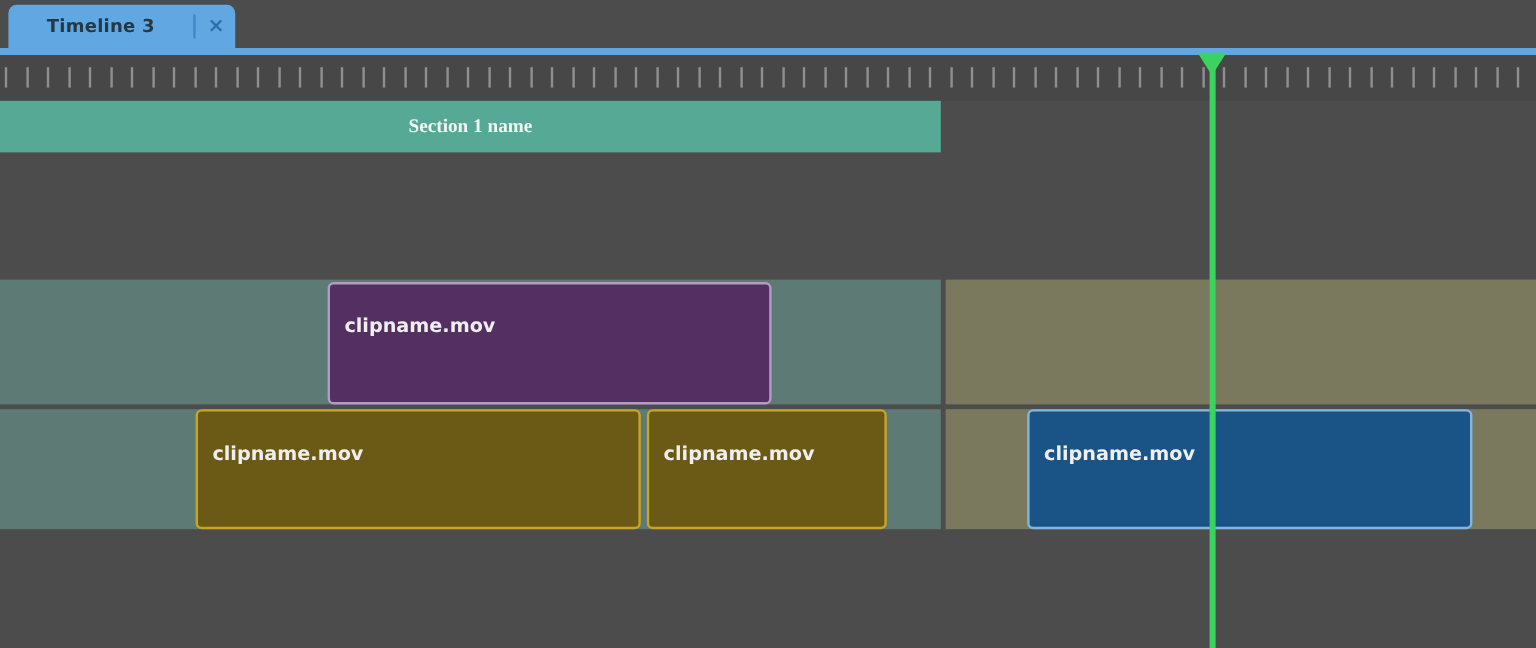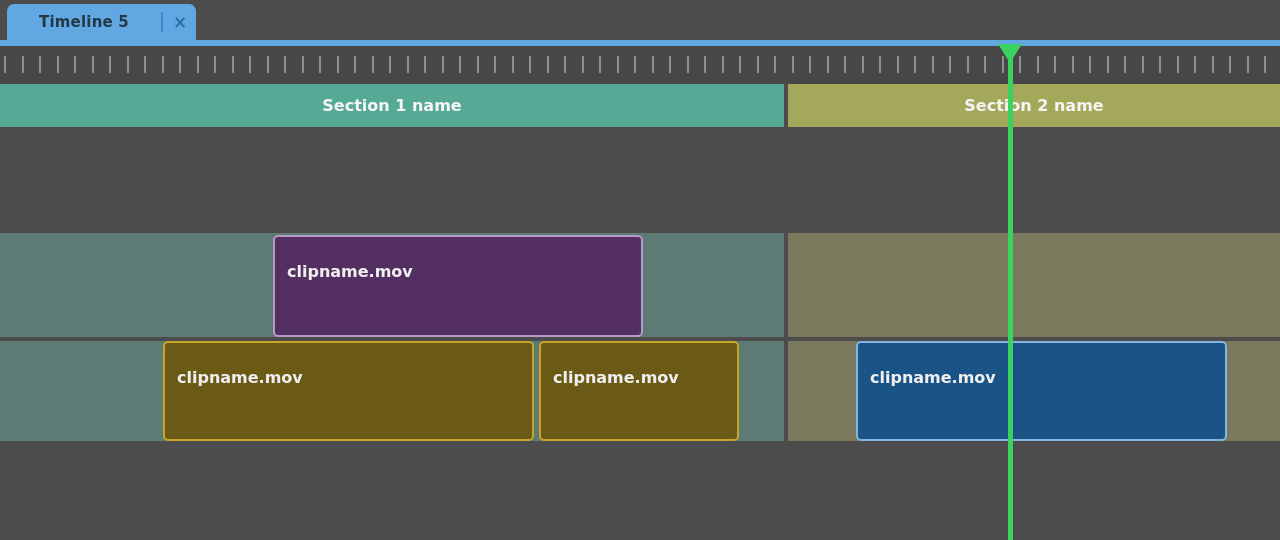--- a/index.html
+++ b/index.html
@@ -35,21 +35,21 @@
   #playhead-line{position:absolute;top:46px;width:5px;height:494px;z-index:40;}
   #playhead-marker{position:absolute;top:44px;width:0;height:0;z-index:41;
        border-left:12px solid transparent;border-right:12px solid transparent;}
 </style>
 </head>
 <body>
 
 <div id="stage" style="background: rgb(76, 76, 76);">
 
   <div id="tab" style="background: rgb(97, 168, 227);">
-    <span class="tab-label" style="color: rgb(37, 56, 69);">Timeline 5</span>
+    <span class="tab-label" style="color: rgb(37, 56, 69);">Timeline 3</span>
     <span class="tab-divider" style="background: rgb(62, 136, 201);"></span>
     <span class="tab-close" style="color: rgb(45, 110, 168);">×</span>
   </div>
 
   <div id="hscroll" style="background: rgb(97, 168, 227);"></div>
 
   <div id="ruler" style="background: rgb(71, 71, 71);">
       <span class="tick" style="left: 4px; background: rgb(143, 143, 143);"></span>
       <span class="tick" style="left: 21.5px; background: rgb(143, 143, 143);"></span>
       <span class="tick" style="left: 39px; background: rgb(143, 143, 143);"></span>
@@ -119,24 +119,21 @@
       <span class="tick" style="left: 1159px; background: rgb(143, 143, 143);"></span>
       <span class="tick" style="left: 1176.5px; background: rgb(143, 143, 143);"></span>
       <span class="tick" style="left: 1194px; background: rgb(143, 143, 143);"></span>
       <span class="tick" style="left: 1211.5px; background: rgb(143, 143, 143);"></span>
       <span class="tick" style="left: 1229px; background: rgb(143, 143, 143);"></span>
       <span class="tick" style="left: 1246.5px; background: rgb(143, 143, 143);"></span>
       <span class="tick" style="left: 1264px; background: rgb(143, 143, 143);"></span>
     </div>
 
   <div class="section" id="section-1" style="left: 0px; width: 784px; background: rgb(85, 169, 149);">
-    <span style="color: rgb(244, 246, 243);">Section 1 name</span>
-  </div>
-  <div class="section" id="section-2" style="left: 788px; width: 492px; background: rgb(163, 168, 91);">
-    <span style="color: rgb(244, 246, 243);">Section 2 name</span>
+    <span style="color: rgb(244, 246, 243); font-family: Liberation Serif, serif;">Section 1 name</span>
   </div>
 
   <div id="lanes">
       <div class="lane" style="left: 0px; width: 784px; top: 233px; height: 104px; background: rgb(94, 122, 116);"></div>
       <div class="lane" style="left: 788px; width: 492px; top: 233px; height: 104px; background: rgb(122, 121, 93);"></div>
       <div class="lane" style="left: 0px; width: 784px; top: 341px; height: 100px; background: rgb(94, 122, 116);"></div>
       <div class="lane" style="left: 788px; width: 492px; top: 341px; height: 100px; background: rgb(122, 121, 93);"></div>
     </div>
   <div id="clips">
       <div class="clip" style="left: 273px; top: 235px; width: 370px; height: 102px; background: rgb(83, 48, 97); border-color: rgb(181, 154, 198);">

